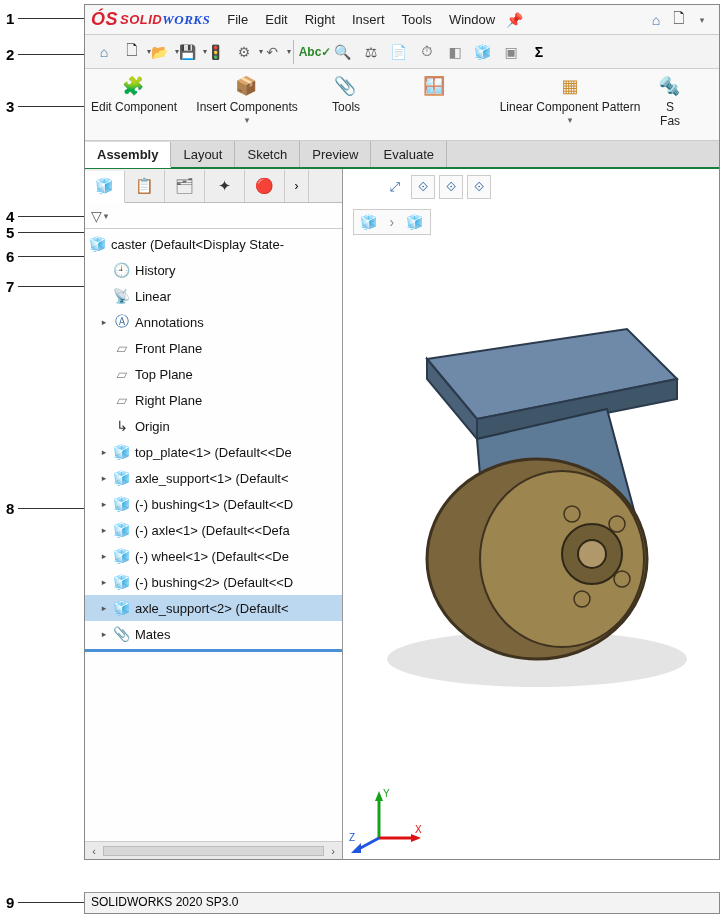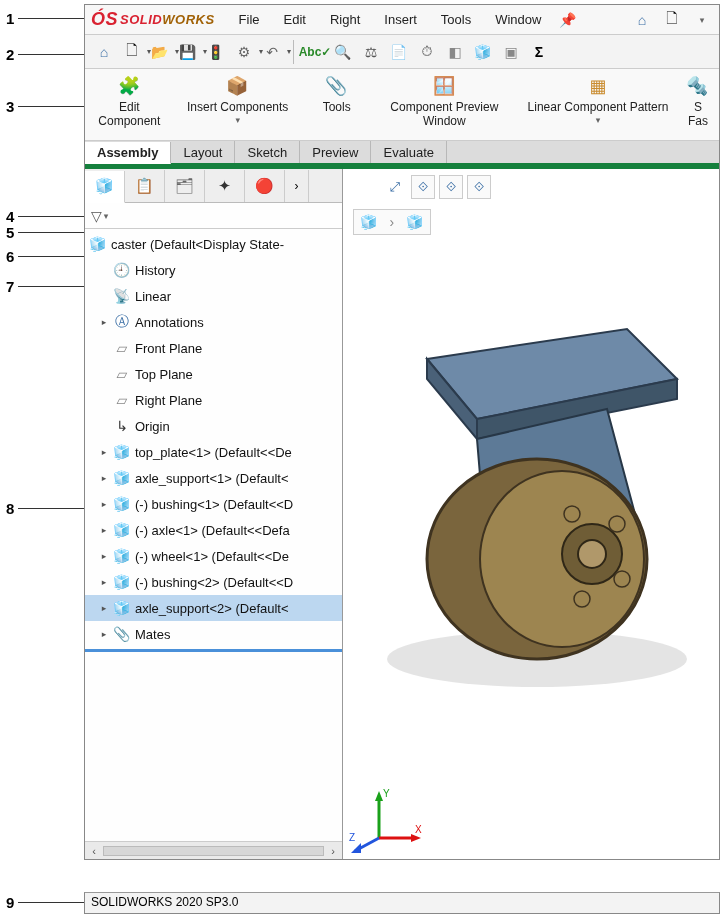--- a/index.html
+++ b/index.html
@@ -6,41 +6,41 @@
   body { background: #fff; width: 724px; height: 914px; position: relative; overflow: hidden; }
 
   
   .callout { position: absolute; font-size: 15px; font-weight: 600; color: #000; }
   .callout-line { position: absolute; background: #333; height: 1px; }
 
   
   .appframe { position: absolute; left: 84px; top: 4px; width: 636px; border: 1px solid #888; background: #fff; }
 
   
-  .menubar { display: flex; align-items: center; height: 30px; border-bottom: 1px solid #ccc; background: #f7f7f7; padding: 0 6px; gap: 8px; }
+  .menubar { display: flex; align-items: center; height: 30px; border-bottom: 1px solid #ccc; background: #f7f7f7; padding: 0 6px; gap: 1px; }
   .logo { display: flex; align-items: center; font-size: 13px; font-weight: 700; font-style: italic; letter-spacing: 0.5px; margin-right: 8px; }
   .logo .s3 { color: #d92231; font-size: 18px; font-weight: 800; font-style: italic; margin-right: 2px;}
   .logo .solid { color: #d92231; }
-  .logo .works { color: #a16207; }
+  .logo .works { color: #1d4ed8; font-family: Liberation Serif, serif; }
   .menuitem { font-size: 13px; color: #222; padding: 2px 8px; cursor: default; }
   .iconbtn { width: 22px; height: 22px; display: flex; align-items: center; justify-content: center; font-size: 14px; cursor: default; }
 
   
   .quickbar { display: flex; align-items: center; height: 34px; border-bottom: 1px solid #ccc; background: #f3f3f3; padding: 0 6px; gap: 2px; }
   .qbtn { width: 26px; height: 26px; display:flex; align-items:center; justify-content:center; font-size:14px; position:relative; }
   .qbtn .dd { position:absolute; right:-6px; font-size:8px; color:#555; }
   .sep { width:1px; height:24px; background:#bbb; margin:0 6px; }
 
   
   .ribbon { display:flex; align-items:flex-start; height: 72px; background:#f9f9f9; border-bottom:1px solid #ccc; padding:4px 6px; gap:10px; overflow:hidden;}
   .rbtn { display:flex; flex-direction:column; align-items:center; justify-content:flex-start; font-size:12px; color:#222; text-align:center; cursor:default; min-width:58px; line-height:1.15;}
   .rbtn .ricon { width:26px; height:26px; display:flex; align-items:center; justify-content:center; font-size:18px; margin-bottom:2px;}
 
   
-  .tabrow { display:flex; align-items:stretch; height:28px; background:#dcdcdc; border-bottom:6px solid #15803d; }
+  .tabrow { display:flex; align-items:stretch; height:28px; background:#dcdcdc; border-bottom:2px solid #15803d; }
   .tab { font-size:13px; padding:4px 12px; border-right:1px solid #b8b8b8; color:#222; cursor:default; display:flex; align-items:center;}
   .tab.active { background:#fff; font-weight:600; border-bottom:1px solid #fff; position:relative; top:1px; }
 
   
   .maincontent { display:flex; height: 690px; }
 
   
   .leftpanel { width:258px; border-right:1px solid #999; display:flex; flex-direction:column; background:#fefefe;}
   .panel-tabs { display:flex; align-items:center; height:34px; border-bottom:1px solid #bbb; background:#eee;}
   .ptab { width:40px; height:32px; display:flex; align-items:center; justify-content:center; border-right:1px solid #ccc; font-size:15px; cursor:default;}
@@ -143,21 +143,20 @@
       <div class="ricon" style="color:#c98b2e">📦</div>
       <span>Insert Components</span>
       <span style="font-size:9px;color:#666">▾</span>
     </div>
     <div class="rbtn">
       <div class="ricon" style="color:#555">📎</div>
       <span>Tools</span>
     </div>
     <div class="rbtn" style="min-width:100px">
       <div class="ricon" style="color:#c98b2e">🪟</div>
-      <span>Component Preview Window</span>
     </div>
     <div class="rbtn" style="min-width:150px">
       <div class="ricon" style="color:#c98b2e">▦</div>
       <span>Linear Component Pattern</span>
       <span style="font-size:9px;color:#666">▾</span>
     </div>
     <div class="rbtn" style="min-width:30px">
       <div class="ricon" style="color:#555">🔩</div>
       <span>S<br>Fas</span>
     </div>

